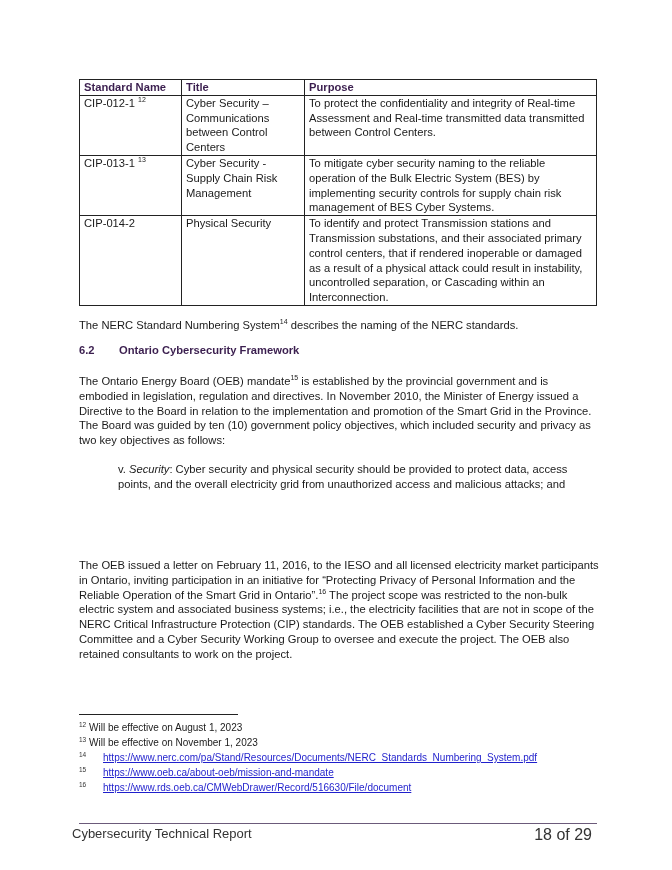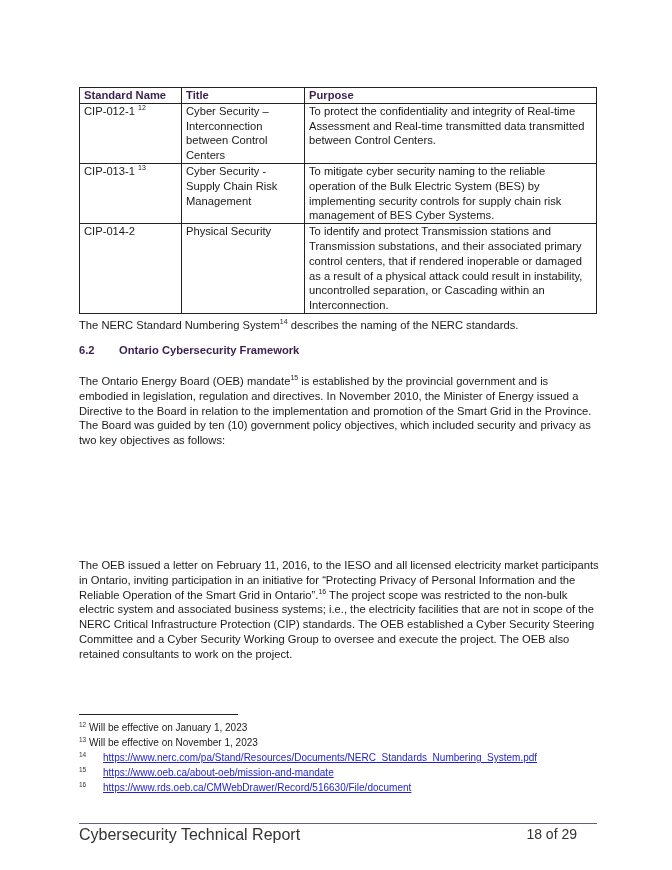--- a/index.html
+++ b/index.html
@@ -2,59 +2,59 @@
 <html><head>
 <meta charset="utf-8">
 <style>
   html, body { margin: 0; padding: 0; background: #ffffff; }
   body { width: 672px; height: 870px; position: relative; overflow: hidden;
          font-family: "Liberation Sans", "DejaVu Sans", sans-serif; color: #1a1a1a; }
   .page { position: absolute; left: 0; top: 0; width: 672px; height: 870px; }
 
   
   .std-table { position: absolute; left: 79px; top: 79px; width: 518px;
-    border-collapse: collapse; font-size: 11.2px; line-height: 14.8px; margin-top: 8px; }
+    border-collapse: collapse; font-size: 11.2px; line-height: 14.8px; }
   .std-table th, .std-table td { border: 1px solid #222; padding: 0 4px; vertical-align: top; text-align: left; }
   .std-table th { color: #3b1f4f; font-weight: bold; }
   .col1 { width: 93px; }
   .col2 { width: 114px; }
   sup { font-size: 7px; line-height: 0; vertical-align: super; }
 
   .para { position: absolute; left: 79px; width: 520px; font-size: 11.2px; line-height: 14.8px; margin: 0; }
   .heading { position: absolute; left: 79px; top: 344px; font-size: 11.2px; font-weight: bold; color: #3b1f4f; }
   .heading .num { display: inline-block; width: 40px; }
   .indent { left: 118px; width: 480px; }
 
   .fn-rule { position: absolute; left: 79px; top: 714px; width: 159px; height: 1px; background: #222; }
   .footnotes { position: absolute; left: 79px; top: 720px; font-size: 10px; line-height: 15px; }
   .footnotes div sup { font-size: 6.5px; color: #333; }
   .footnotes a { color: #1f1fcc; text-decoration: underline; margin-left: 14px; }
 
   .footer-rule { position: absolute; left: 79px; top: 823px; width: 518px; height: 1px; background: #6b5a7a; }
-  .footer-left { position: absolute; left: 79px; top: 826px; font-size: 16px; color: #333; }
-  .footer-right { position: absolute; right: 95px; top: 826px; font-size: 14px; color: #333; }
+  .footer-left { position: absolute; left: 72px; top: 826px; font-size: 13px; color: #333; }
+  .footer-right { position: absolute; right: 80px; top: 826px; font-size: 16px; color: #333; }
   em { font-style: italic; }
 </style>
 </head>
 <body>
 
 <div class="page">
 
   <table class="std-table">
     <thead>
       <tr>
         <th class="col1">Standard Name</th>
         <th class="col2">Title</th>
         <th>Purpose</th>
       </tr>
     </thead>
     <tbody>
       <tr>
         <td><span>CIP-012-1</span> <sup>12</sup></td>
-        <td>Cyber Security – Interconnection between Control Centers</td>
+        <td>Cyber Security – Communications between Control Centers</td>
         <td>To protect the confidentiality and integrity of Real-time Assessment and Real-time transmitted data transmitted between Control Centers.</td>
       </tr>
       <tr>
         <td><span>CIP-013-1</span> <sup>13</sup></td>
         <td>Cyber Security - Supply Chain Risk Management</td>
         <td>To mitigate cyber security naming to the reliable operation of the Bulk Electric System (BES) by implementing security controls for supply chain risk management of BES Cyber Systems.</td>
       </tr>
       <tr>
         <td><span>CIP-014-2</span></td>
         <td>Physical Security</td>
@@ -62,27 +62,28 @@
       </tr>
     </tbody>
   </table>
 
   <p class="para" style="top:318px"><span>The NERC Standard Numbering System</span><sup>14</sup><span> describes the naming of the NERC standards.</span></p>
 
   <div class="heading"><span class="num">6.2</span><span>Ontario Cybersecurity Framework</span></div>
 
   <p class="para" style="top:374px"><span>The Ontario Energy Board (OEB) mandate</span><sup>15</sup><span> is established by the provincial government and is embodied in legislation, regulation and directives. In November 2010, the Minister of Energy issued a Directive to the Board in relation to the implementation and promotion of the Smart Grid in the Province. The Board was guided by ten (10) government policy objectives, which included security and privacy as two key objectives as follows:</span></p>
 
+  <p class="para indent" style="top:462px"><span>v. </span><em>Security</em><span>: Cyber security and physical security should be provided to protect data, access points, and the overall electricity grid from unauthorized access and malicious attacks; and</span></p>
 
 
   <p class="para" style="top:558px"><span>The OEB issued a letter on February 11, 2016, to the IESO and all licensed electricity market participants in Ontario, inviting participation in an initiative for “Protecting Privacy of Personal Information and the Reliable Operation of the Smart Grid in Ontario”.</span><sup>16</sup><span> The project scope was restricted to the non-bulk electric system and associated business systems; i.e., the electricity facilities that are not in scope of the NERC Critical Infrastructure Protection (CIP) standards. The OEB established a Cyber Security Steering Committee and a Cyber Security Working Group to oversee and execute the project. The OEB also retained consultants to work on the project.</span></p>
 
   <div class="fn-rule"></div>
   <div class="footnotes">
-    <div><sup>12</sup> <span>Will be effective on January 1, 2023</span></div>
+    <div><sup>12</sup> <span>Will be effective on August 1, 2023</span></div>
     <div><sup>13</sup> <span>Will be effective on November 1, 2023</span></div>
     <div><sup>14</sup> <a>https://www.nerc.com/pa/Stand/Resources/Documents/NERC_Standards_Numbering_System.pdf</a></div>
     <div><sup>15</sup> <a>https://www.oeb.ca/about-oeb/mission-and-mandate</a></div>
     <div><sup>16</sup> <a>https://www.rds.oeb.ca/CMWebDrawer/Record/516630/File/document</a></div>
   </div>
 
   <div class="footer-rule"></div>
   <div class="footer-left">Cybersecurity Technical Report</div>
   <div class="footer-right">18 of 29</div>
 </div>

